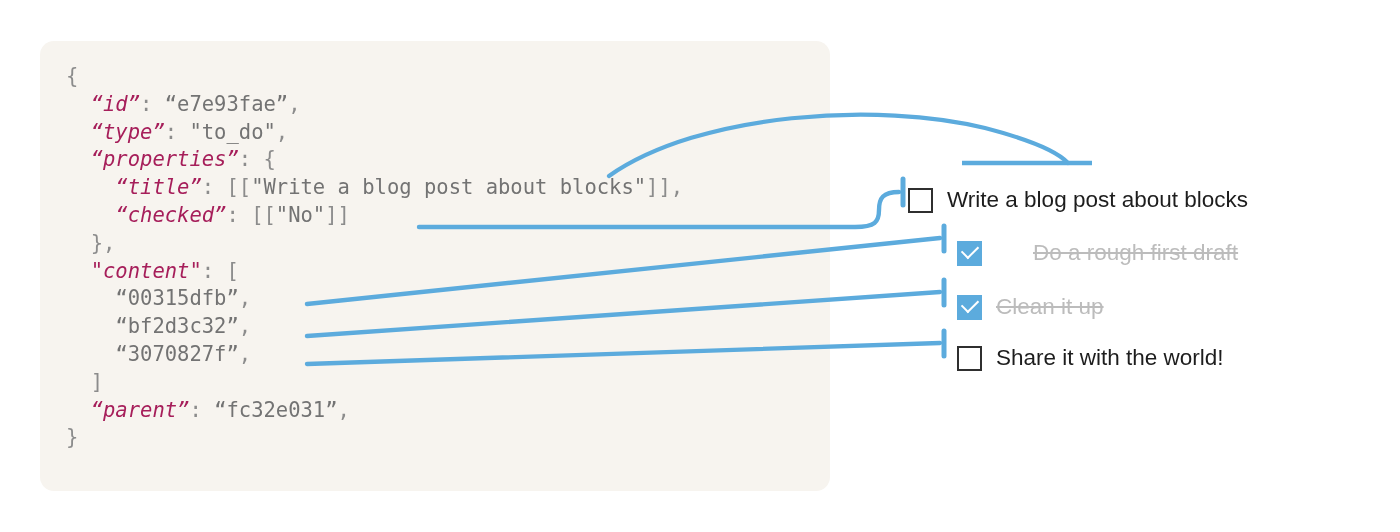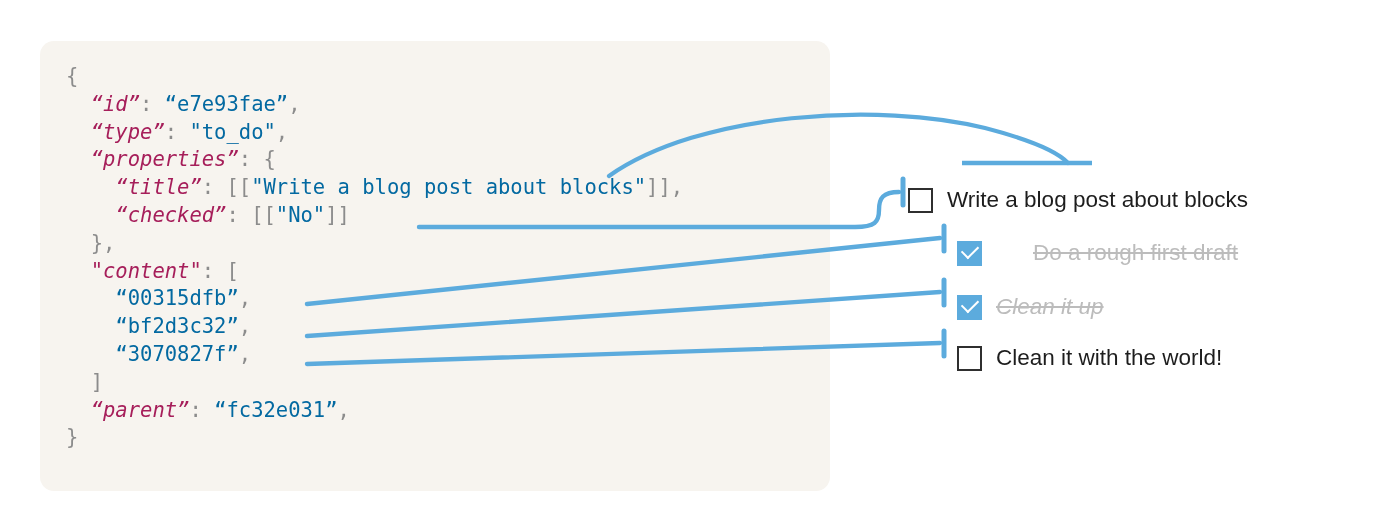--- a/index.html
+++ b/index.html
@@ -31,21 +31,21 @@
     left: 26px;
     top: 22px;
     font-family: "DejaVu Sans Mono", "Liberation Mono", monospace;
     font-size: 20.5px;
     line-height: 27.8px;
     white-space: pre;
     color: #8c8c8c;
   }
   .jline { display: block; height: 27.8px; }
   .k   { color: #a61e5a; font-style: italic; }   
-  .v   { color: #0369a1; }   
+  .v   { color: #737373; }   
   .p   { color: #8c8c8c; }   
 
   
   #connectors {
     position: absolute;
     left: 0; top: 0;
     width: 1400px; height: 532px;
     pointer-events: none;
   }
 
@@ -136,25 +136,25 @@
       <div class="todo-row root" style="top: 25px;">
         <div class="cbox unchecked"></div>
         <div class="todo-label">Write a blog post about blocks</div>
       </div>
       <div class="todo-row indent" style="top: 78px; gap: 37px;">
         <div class="cbox checked">
           <div class="tick"></div>
         </div>
         <div class="todo-label done">Do a rough first draft</div>
       </div>
-      <div class="todo-row indent" style="top: 132px; font-style: italic;">
+      <div class="todo-row indent" style="top: 132px;">
         <div class="cbox checked">
           <div class="tick"></div>
         </div>
         <div class="todo-label done">Clean it up</div>
       </div>
       <div class="todo-row indent" style="top: 183px;">
         <div class="cbox unchecked"></div>
-        <div class="todo-label">Clean it with the world!</div>
+        <div class="todo-label">Share it with the world!</div>
       </div>
     </div>
 
 </div>
 
 </body></html>

